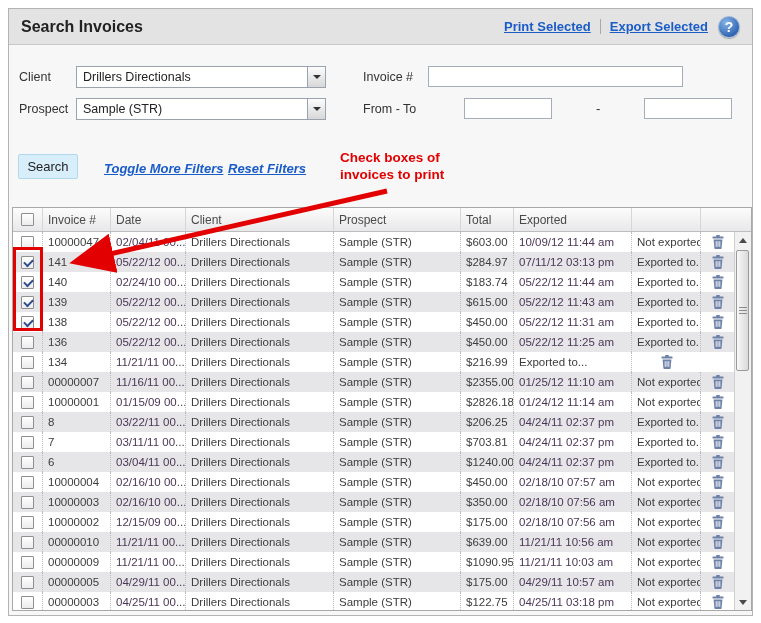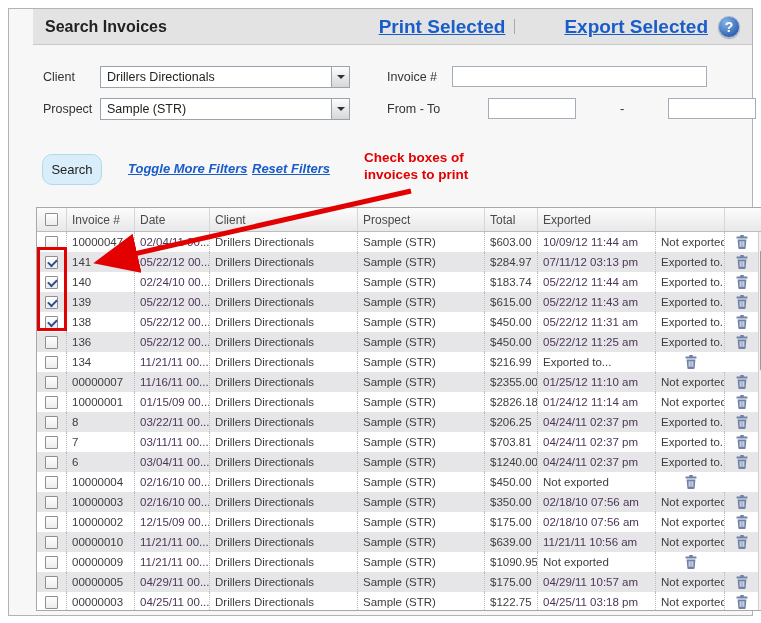--- a/index.html
+++ b/index.html
@@ -1,25 +1,25 @@
 <!DOCTYPE html>
 <html><head>
 <meta charset="utf-8">
 <style>
   * { box-sizing: border-box; margin: 0; padding: 0; }
   html,body { width: 761px; height: 623px; background: #fff;
     font-family: "Liberation Sans", sans-serif; overflow: hidden; }
   .panel { position: absolute; left: 8px; top: 8px; width: 745px; height: 608px;
-    border: 1px solid #b3b3b3; background: #f7f7f7; padding-left: 24px; }
+    border: 1px solid #b3b3b3; background: #f7f7f7; }
   
   .panel-header { height: 36px; background: #e3e3e3; border-bottom: 1px solid #c9c9c9;
     display: flex; align-items: center; padding: 0 12px; }
   .panel-title { font-size: 16px; font-weight: bold; color: #222; }
   .header-links { margin-left: auto; display: flex; align-items: center; }
-  .hlink { color: #1a5cc8; font-weight: bold; font-size: 19px; text-decoration: underline; cursor: pointer; margin-left: 40px; }
+  .hlink { color: #1a5cc8; font-weight: bold; font-size: 13px; text-decoration: underline; cursor: pointer; }
   .link-divider { width: 1px; height: 15px; background: #a9a9a9; margin: 0 9px; }
   .help-icon { width: 22px; height: 22px; border-radius: 50%; margin-left: 10px;
     background: radial-gradient(circle at 35% 28%, #85b5e8, #2e62b0 75%);
     border: 1px solid #9cb6d6; color: #fff; font-weight: bold; font-size: 14px;
     text-align: center; line-height: 20px; cursor: pointer; box-shadow: 0 1px 1px rgba(0,0,0,.25); }
   
   .panel-body { position: relative; height: 571px; }
   .frow { position: absolute; display: flex; align-items: center; }
   .flabel { font-size: 12.5px; color: #333; }
   #row-client, #row-prospect { left: 10px; }
@@ -35,22 +35,22 @@
   .combo-btn { width: 18px; height: 20px; border-left: 1px solid #98a3ad;
     background: linear-gradient(#fdfdfd, #d7d7d7); display: flex; align-items: center; justify-content: center; }
   .combo-arrow { width: 0; height: 0; border-left: 4px solid transparent;
     border-right: 4px solid transparent; border-top: 4px solid #333; }
   .tinput { height: 21px; border: 1px solid #a5adb8; background: #fff;
     font-size: 12.5px; padding: 0 4px; font-family: inherit; }
   #invoice-input { width: 255px; }
   .range-input { width: 88px; }
   .range-dash { margin: 0 8px; color: #333; font-size: 13px; }
   
-  .search-btn { position: absolute; left: 9px; top: 109px; width: 60px; height: 31px;
-    background: #d9eefb; border: 1px solid #b2d8ec; border-radius: 10px;
+  .search-btn { position: absolute; left: 9px; top: 109px; width: 60px; height: 25px;
+    background: #d9eefb; border: 1px solid #b2d8ec; border-radius: 2px;
     font-family: inherit; font-size: 13px; color: #222; cursor: pointer; }
   .blink { position: absolute; color: #1a5cc8; font-weight: bold; font-size: 13px;
     text-decoration: underline; cursor: pointer; font-style: italic; }
   #toggle-link { left: 95px; top: 116px; }
   #reset-link { left: 219px; top: 116px; }
   .annotation { position: absolute; left: 331px; top: 104px; color: #e30000;
     font-weight: bold; font-size: 13.5px; line-height: 17px; }
   .arrow-overlay { position: absolute; left: 0; top: 0; width: 745px; height: 571px;
     pointer-events: none; z-index: 40; }
   
@@ -460,20 +460,21 @@
           </div>
           <div class="trow">
             <div class="cell c-check">
               <span class="checkbox" role="checkbox"></span>
             </div>
             <div class="cell c-invoice">10000004</div>
             <div class="cell c-date">02/16/10 00...</div>
             <div class="cell c-client">Drillers Directionals</div>
             <div class="cell c-prospect">Sample (STR)</div>
             <div class="cell c-total">$450.00</div>
+            <div class="cell c-lastmod">02/18/10 07:57 am</div>
             <div class="cell c-exported">Not exported</div>
             <div class="cell c-trash">
               <span class="trash-btn">
                 <svg width="12" height="14" viewBox="0 0 12 14">
                   <rect x="4" y="0" width="4" height="2" rx="1" fill="#6e81a8"></rect>
                   <rect x="0.5" y="1.6" width="11" height="1.9" rx="0.5" fill="#6e81a8"></rect>
                   <path d="M1.6 4.6 h8.8 l-0.8 8.6 a0.9 0.9 0 0 1 -0.9 0.8 h-5.4 a0.9 0.9 0 0 1 -0.9 -0.8 z" fill="#6e81a8"></path>
                   <path d="M4.2 6.2 v5.6 M6 6.2 v5.6 M7.8 6.2 v5.6" stroke="#eef1f7" stroke-width="1" fill="none"></path>
                 </svg>
               </span>
@@ -547,20 +548,21 @@
           </div>
           <div class="trow">
             <div class="cell c-check">
               <span class="checkbox" role="checkbox"></span>
             </div>
             <div class="cell c-invoice">00000009</div>
             <div class="cell c-date">11/21/11 00...</div>
             <div class="cell c-client">Drillers Directionals</div>
             <div class="cell c-prospect">Sample (STR)</div>
             <div class="cell c-total">$1090.95</div>
+            <div class="cell c-lastmod">11/21/11 10:03 am</div>
             <div class="cell c-exported">Not exported</div>
             <div class="cell c-trash">
               <span class="trash-btn">
                 <svg width="12" height="14" viewBox="0 0 12 14">
                   <rect x="4" y="0" width="4" height="2" rx="1" fill="#6e81a8"></rect>
                   <rect x="0.5" y="1.6" width="11" height="1.9" rx="0.5" fill="#6e81a8"></rect>
                   <path d="M1.6 4.6 h8.8 l-0.8 8.6 a0.9 0.9 0 0 1 -0.9 0.8 h-5.4 a0.9 0.9 0 0 1 -0.9 -0.8 z" fill="#6e81a8"></path>
                   <path d="M4.2 6.2 v5.6 M6 6.2 v5.6 M7.8 6.2 v5.6" stroke="#eef1f7" stroke-width="1" fill="none"></path>
                 </svg>
               </span>

